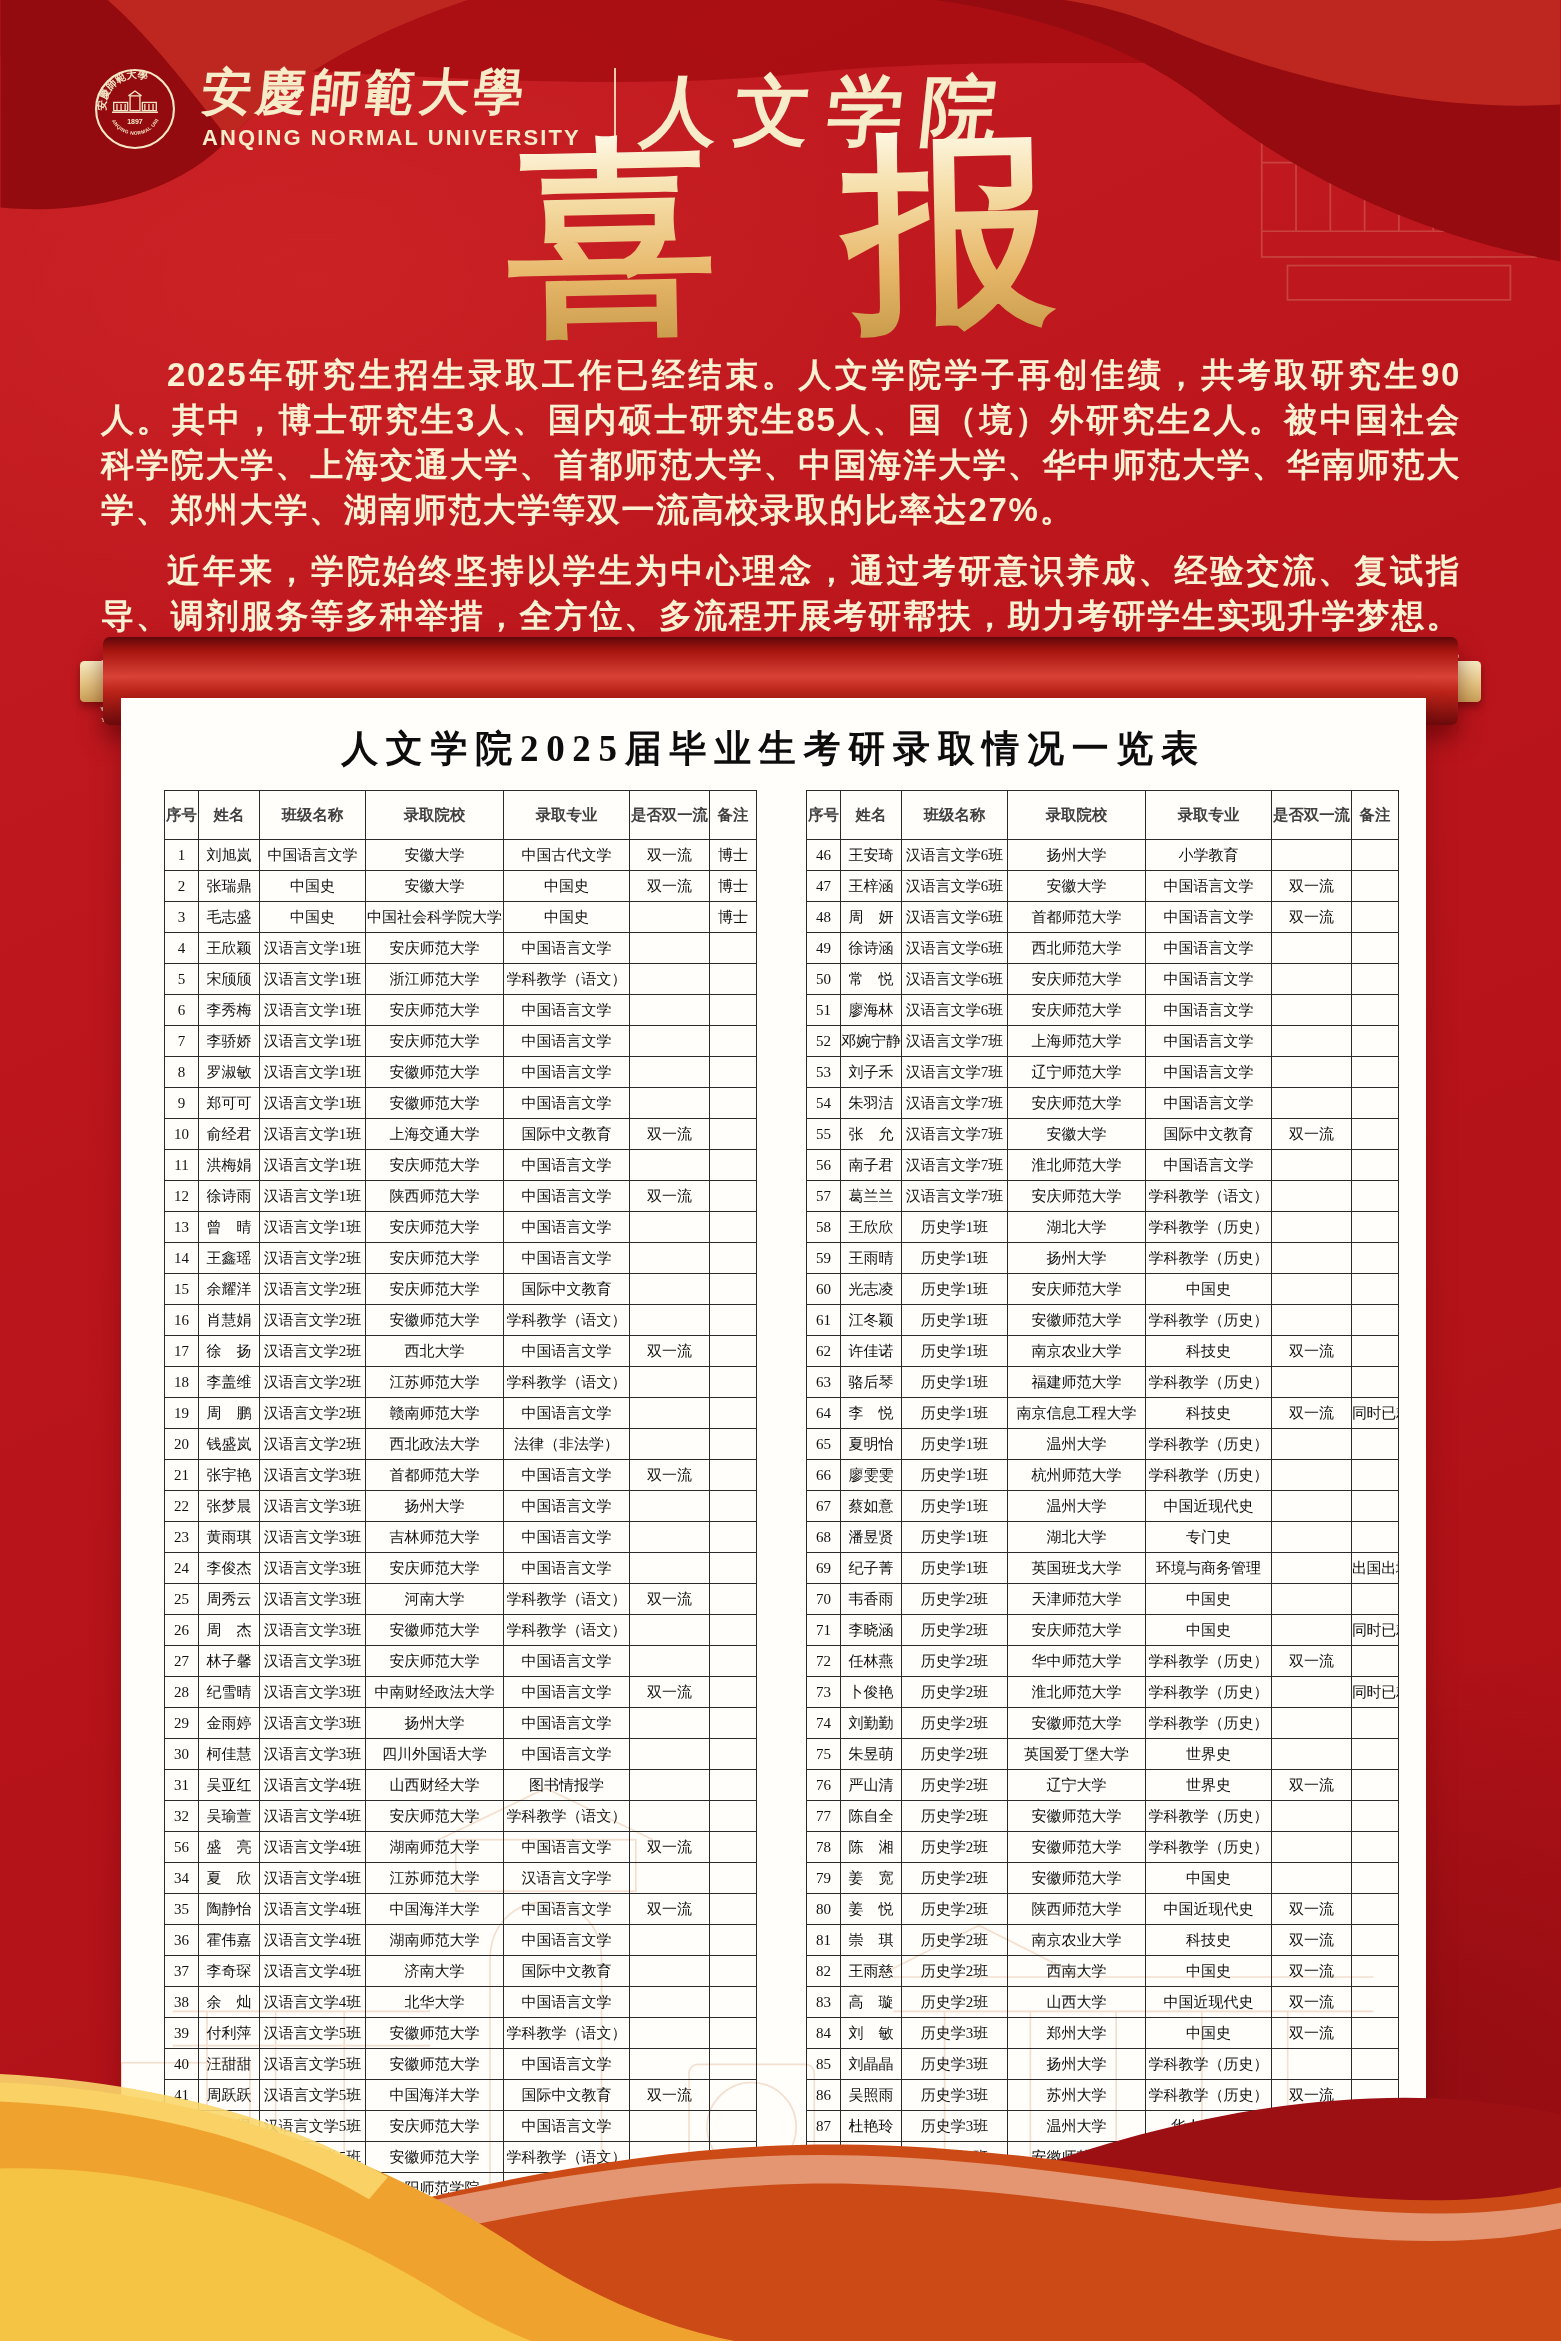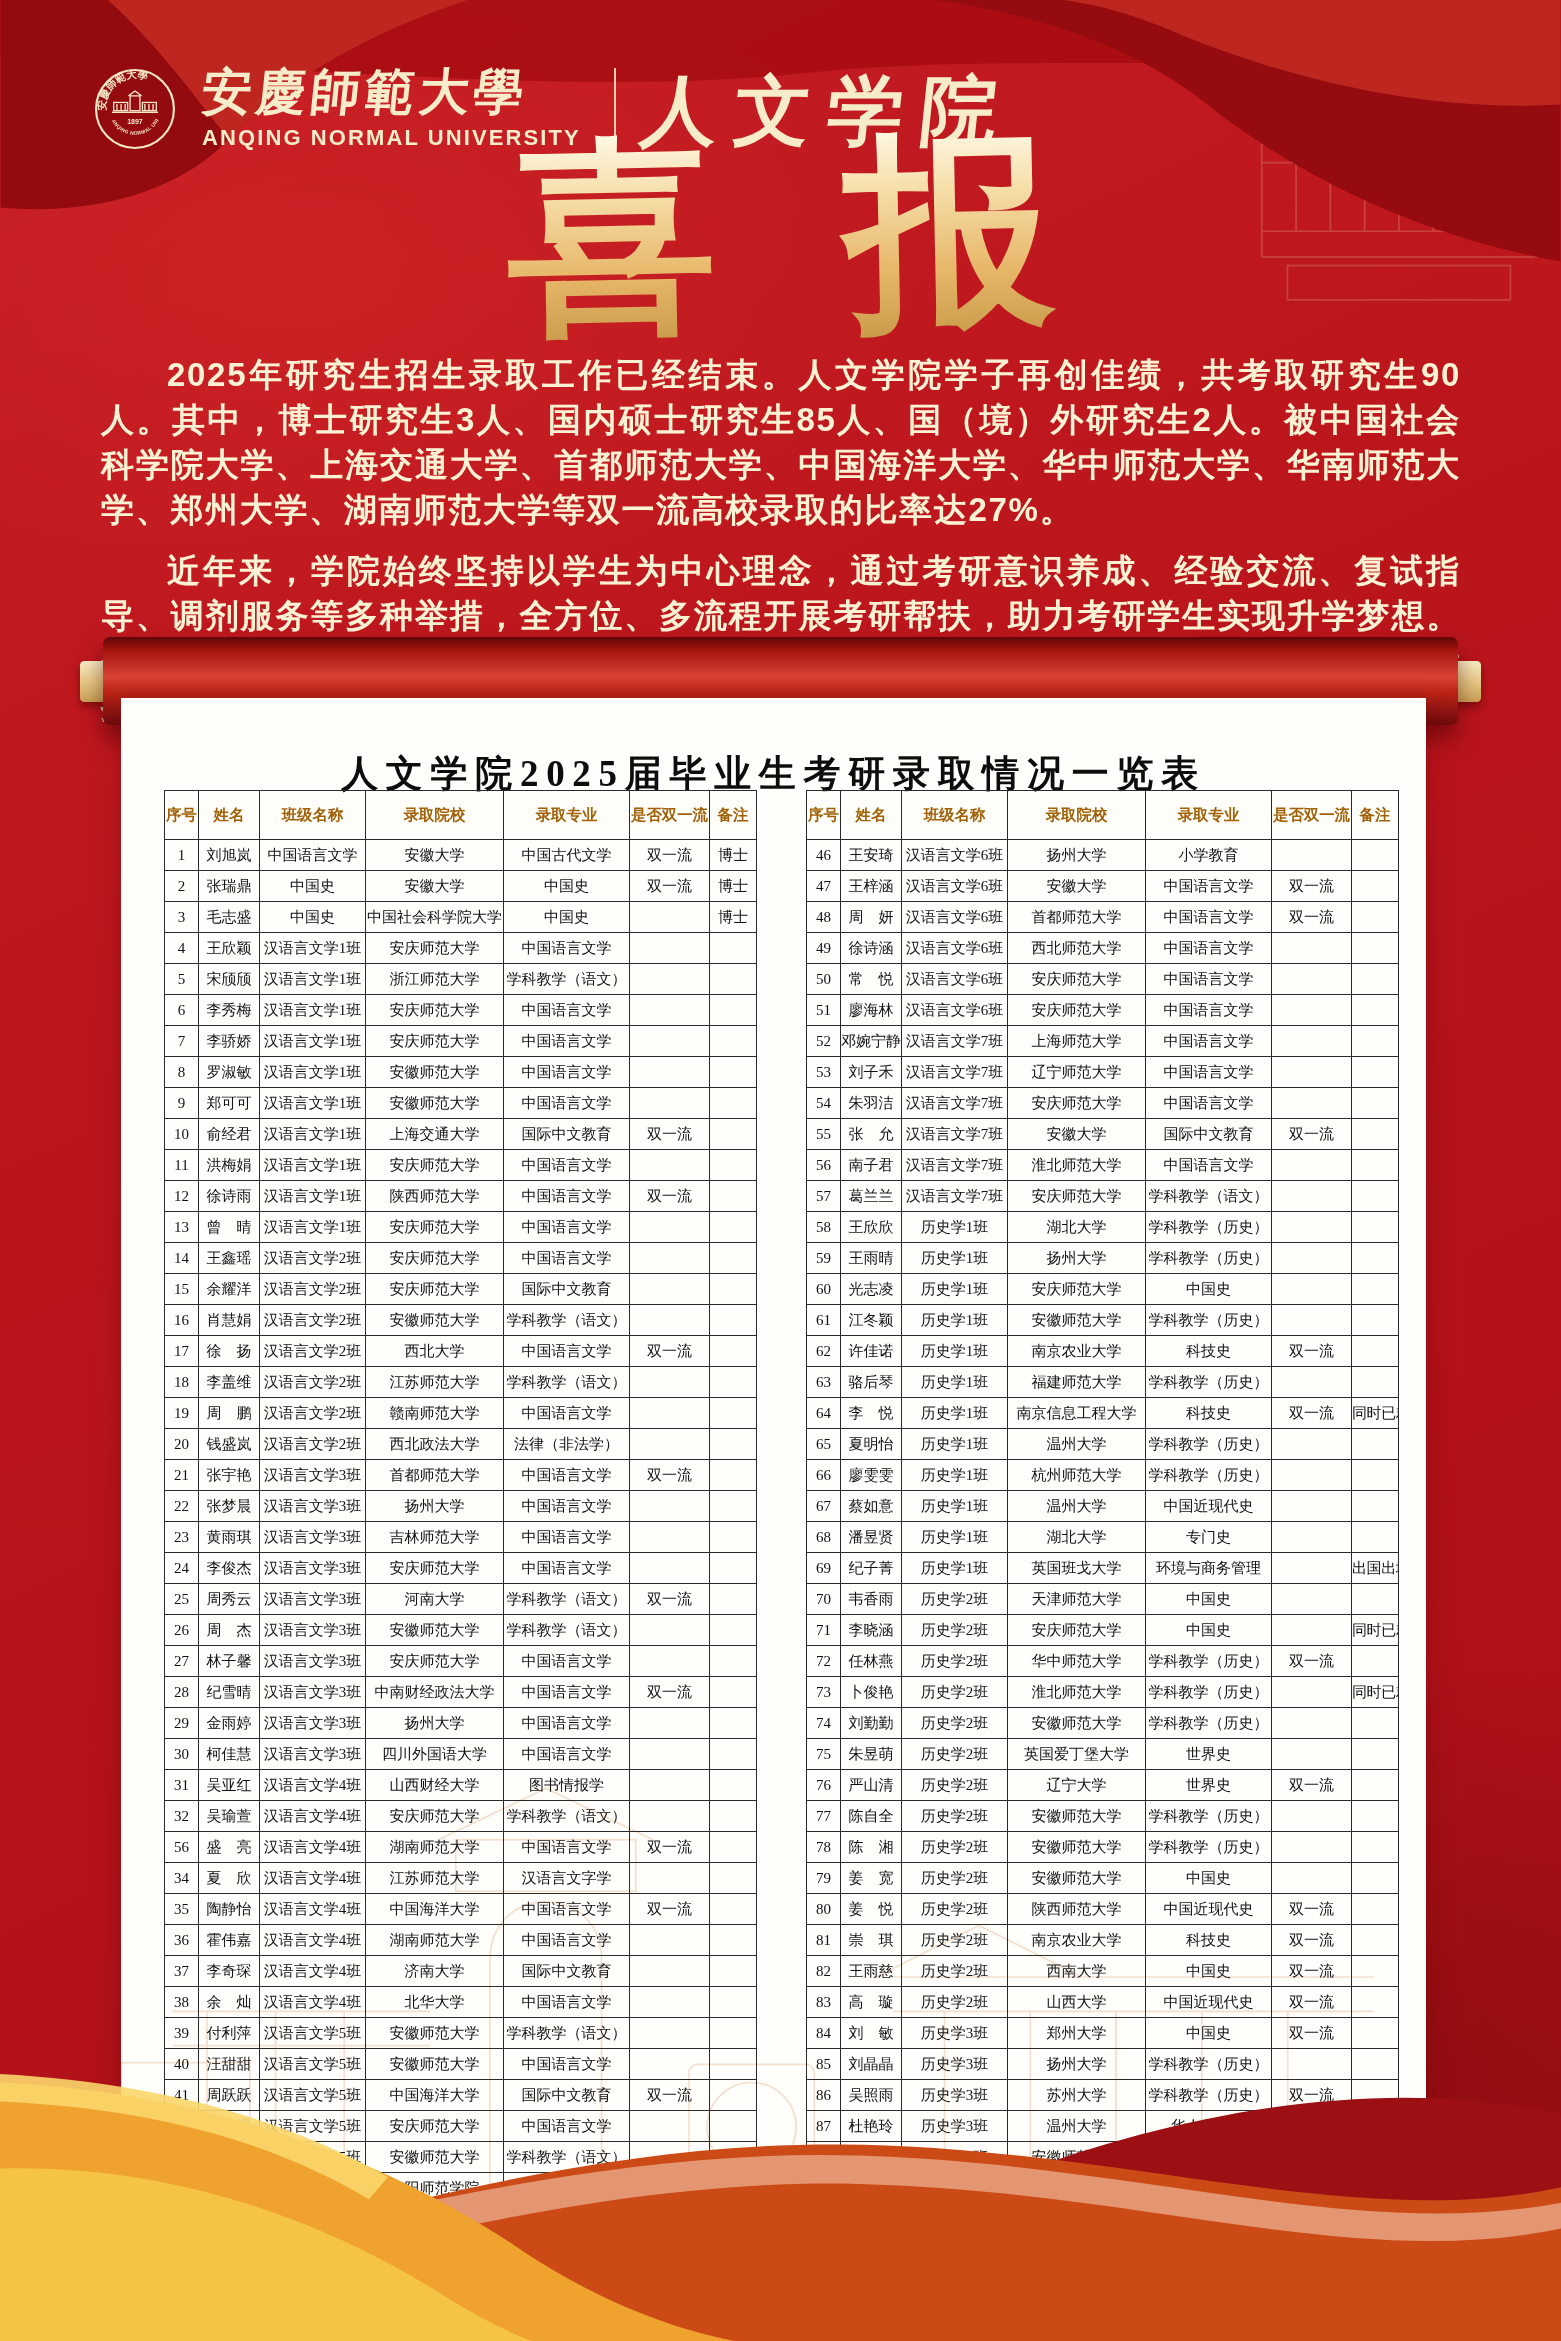--- a/index.html
+++ b/index.html
@@ -37,25 +37,25 @@
   .scroll-knob{position:absolute;top:661px;width:31px;height:41px;border-radius:4.3px;
     background:linear-gradient(180deg,#f8eec6,#e5c582 55%,#c9a157);box-shadow:0 5.1px 8.6px rgba(60,0,0,.45);}
   .scroll-knob.left{left:80px;} .scroll-knob.right{left:1450px;}
   .scroll-bar{position:absolute;left:103px;top:637px;width:1355px;height:88px;border-radius:6.9px;
     background:linear-gradient(180deg,#5f0709 0%,#a8150f 16%,#d84237 45%,#bb2318 63%,#6d0a0c 100%);
     box-shadow:0 13.7px 22px rgba(70,0,0,.5);}
   
   .panel{position:absolute;left:121px;top:698px;width:1305px;height:1514px;background:#fffefb;
     box-shadow:0 10.3px 26px rgba(90,5,5,.35);}
   .panel-title{position:absolute;top:26px;left:0;width:100%;text-align:center;color:#0d0d0d;
-    font-family:"Liberation Serif","DejaVu Serif",serif;font-weight:700;font-size:37px;letter-spacing:7.7px;margin-top:25px;}
+    font-family:"Liberation Serif","DejaVu Serif",serif;font-weight:700;font-size:37px;letter-spacing:7.7px;}
   table.adm{position:absolute;top:92px;table-layout:fixed;border-collapse:collapse;width:593px;
     font-family:"Liberation Serif","DejaVu Serif",serif;background:transparent;border:1.7px solid #1f1f1f;}
   table.adm.tleft{left:43px;} table.adm.tright{left:685px;}
-  table.adm th{height:48px;font-size:15.4px;font-weight:700;border:0.9px solid #2a2a2a;padding:0;color:#a16207;}
+  table.adm th{height:48px;font-size:15.4px;font-weight:700;border:0.9px solid #2a2a2a;padding:0;color:#404040;}
   table.adm td{height:30px;font-size:15px;border:0.9px solid #2a2a2a;text-align:center;vertical-align:middle;
     padding:0;color:#111;overflow:hidden;white-space:nowrap;}
   table.adm td.remark-sm{font-size:15px;letter-spacing:-0.4px;}
 </style>
 </head>
 <body>
 
 <div id="poster">
 
   <svg class="deco" style="top:34px;left:1236px;width:325px;height:283px" viewBox="0 0 379 330">

